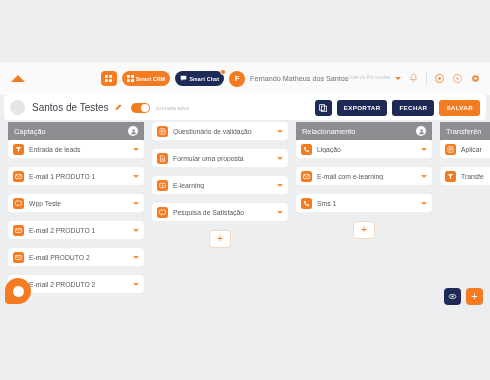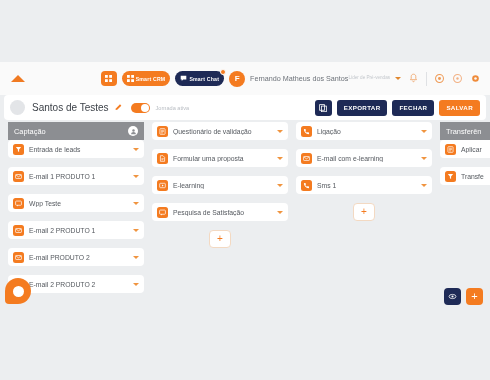--- a/index.html
+++ b/index.html
@@ -345,20 +345,30 @@
               <rect x="1" y="1.8" width="10" height="7.2" rx="1.4" fill="none" stroke="#fff" stroke-width="1.2"></rect>
               <path d="M3.4 9v2l2.3-2" fill="#fff"></path>
             </svg>
           </span>
           <span class="card-label">Pesquisa de Satisfação</span>
           <span class="card-cv"></span>
         </div>
         <div class="add-card">+</div>
       </div>
       <div class="column">
+        <div class="col-head">
+          <span class="col-title">Relacionamento</span>
+          <span class="col-head-spacer"></span>
+          <span class="col-person">
+            <svg viewBox="0 0 12 12">
+              <circle cx="6" cy="4.2" r="2.1" fill="#8c8e92"></circle>
+              <path d="M1.9 10.6c0-2.4 1.9-3.8 4.1-3.8s4.1 1.4 4.1 3.8z" fill="#8c8e92"></path>
+            </svg>
+          </span>
+        </div>
         <div class="card">
           <span class="card-ico">
             <svg viewBox="0 0 12 12">
               <path d="M2.6 1.6l2 .5.5 2-1.3 1a7.5 7.5 0 003.2 3.2l1-1.3 2 .5.5 2c0 .7-.6 1.2-1.3 1.1C5.3 10.1 1.9 6.7 1.5 2.9c-.1-.7.4-1.3 1.1-1.3z" fill="#fff"></path>
             </svg>
           </span>
           <span class="card-label">Ligação</span>
           <span class="card-cv"></span>
         </div>
         <div class="card">

